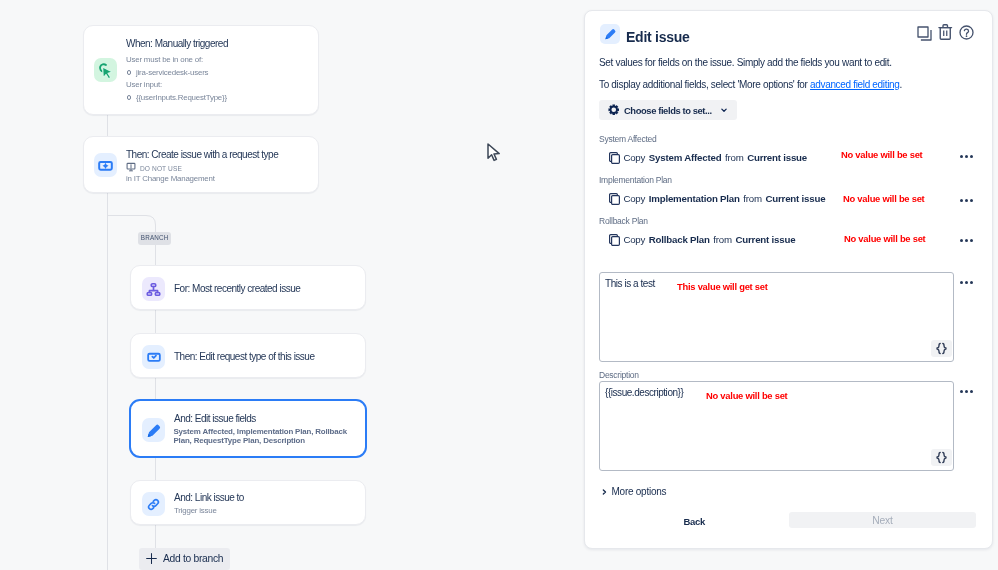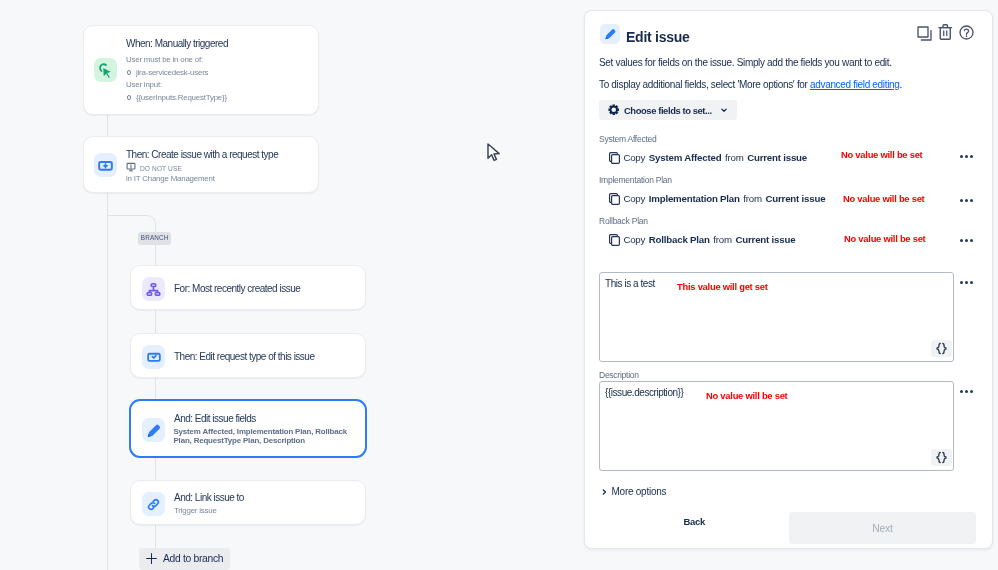--- a/index.html
+++ b/index.html
@@ -300,14 +300,14 @@
       <i></i>
       <i></i>
     </div>
     <div class="moreopt">
       <svg width="5" height="10" viewBox="0 0 12 24" fill="none" stroke="#172b4d" stroke-width="3.2" stroke-linecap="round" stroke-linejoin="round">
         <path d="M3.2 7 L8.4 12 L3.2 17"></path>
       </svg>
       <span>More options</span>
     </div>
     <div class="backbtn" style="left: 683.5px; top: 516px;">Back</div>
-    <div class="nextbtn" style="left: 789px; top: 512px; width: 187px; height: 32px;">Next</div>
+    <div class="nextbtn" style="left: 789px; top: 512px; width: 187px; height: 16px;">Next</div>
   </div>
 
 </body></html>

